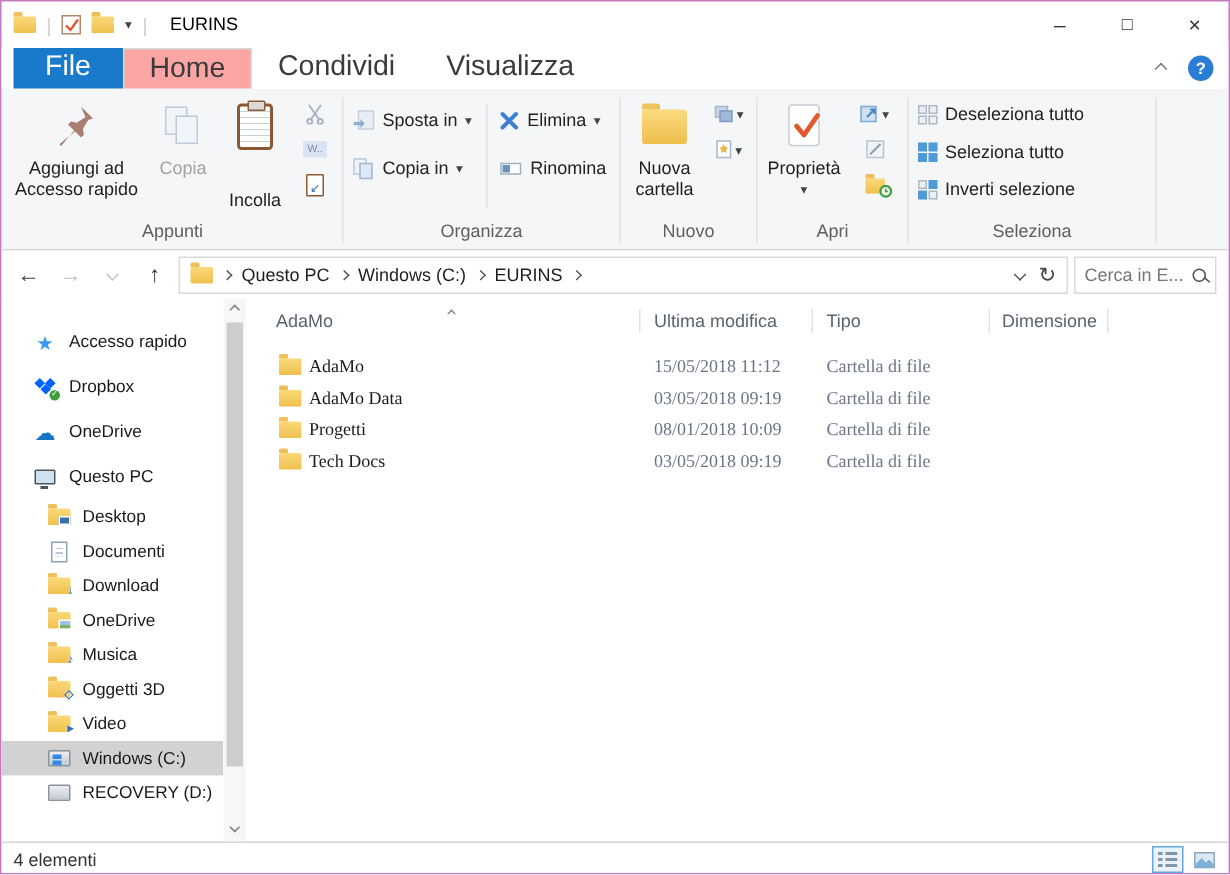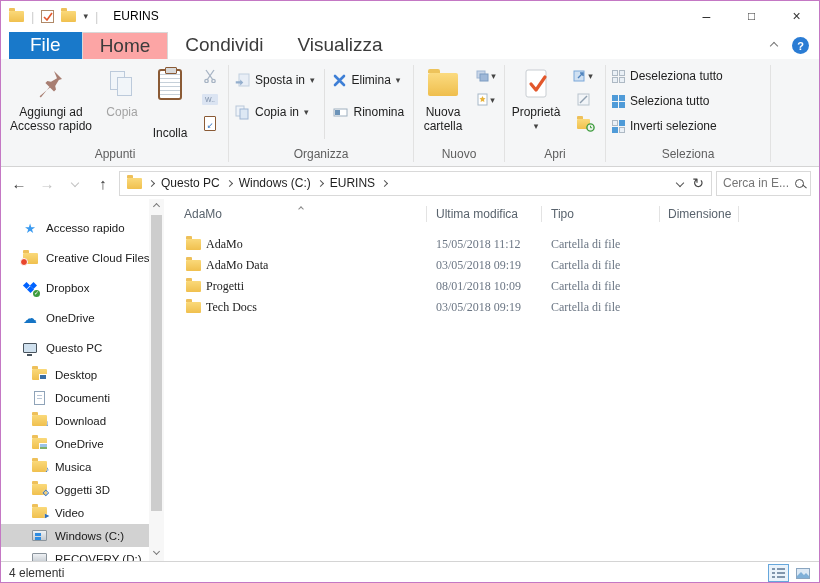--- a/index.html
+++ b/index.html
@@ -426,27 +426,20 @@
 
     <div class="sidebar">
       <div class="sb-item">
         <span class="ic">
             <span class="star">★</span>
           </span>
         <span>Accesso rapido</span>
       </div>
       <div class="sb-item">
         <span class="ic">
-            <span class="fold"></span>
-            <span class="b-red"></span>
-          </span>
-        <span>Creative Cloud Files</span>
-      </div>
-      <div class="sb-item">
-        <span class="ic">
             <span class="dbx">
               <i></i>
               <i></i>
               <i></i>
               <em>✓</em>
             </span>
           </span>
         <span>Dropbox</span>
       </div>
       <div class="sb-item">

